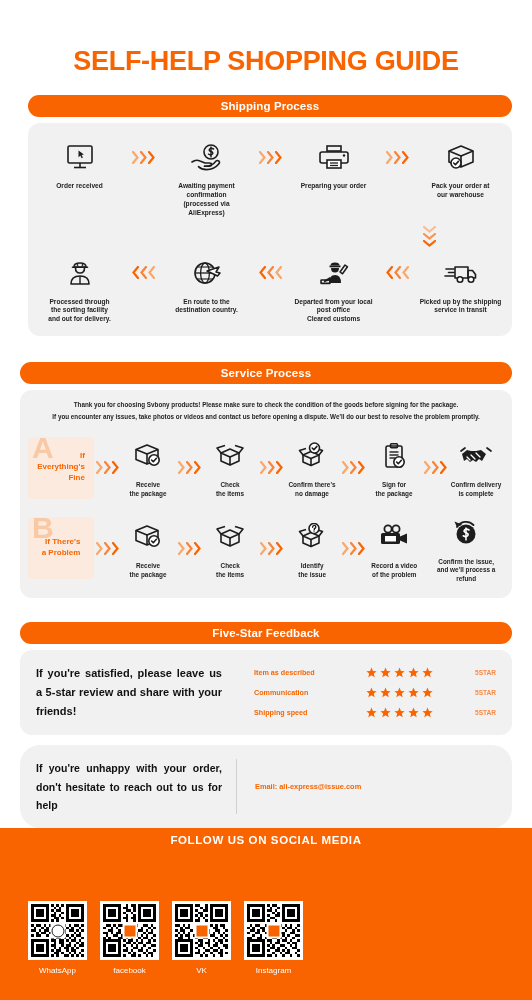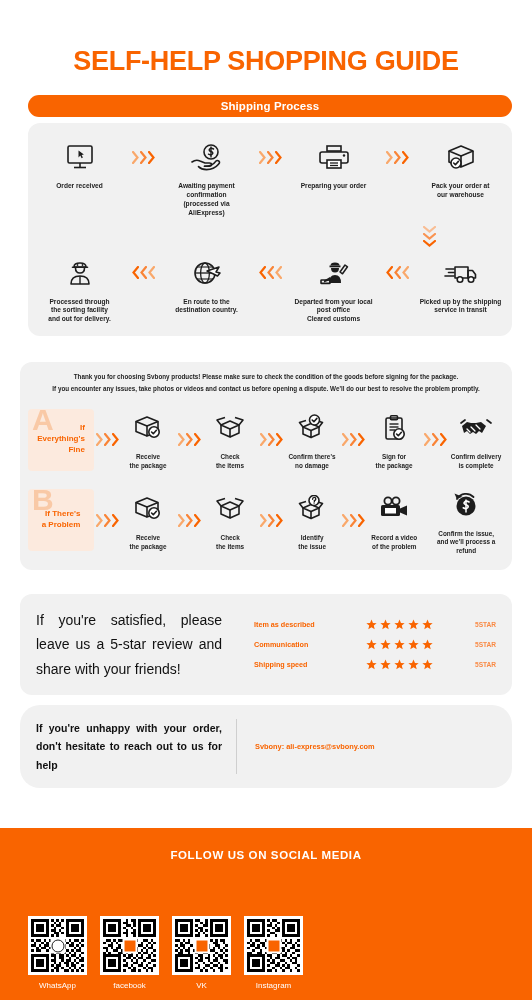--- a/index.html
+++ b/index.html
@@ -95,21 +95,21 @@
     line-height: 1.35; margin-top: 5px; color: #1d1d1d;
   }
   .svc-arrow { flex: 0 0 26px; display:flex; align-items:center; justify-content:center; }
 
   
   .fb-card {
     margin: 6px 20px 0 20px; background: #F1F1F1; border-radius: 12px;
     display: flex; align-items: stretch; padding: 14px 16px;
   }
   .fb-left {
-    flex: 0 0 200px; font-size: 14px; font-weight: normal; line-height: 1.75;
+    flex: 0 0 200px; font-size: 11px; font-weight: bold; line-height: 1.75;
     text-align: justify; color: #111; padding-right: 14px;
     display: flex; align-items: center;
   }
   .fb-div { width: 1px; background: #CFCFCF; }
   .fb-right { flex: 1; padding-left: 18px; display:flex; flex-direction:column; justify-content:center; gap: 9px;}
   .fb-line { display: flex; align-items: center; gap: 32px; }
   .fb-name { flex: 0 0 80px; font-size: 7.2px; font-weight: bold; color: #F96400; }
   .stars { display: flex; gap: 3px; margin-right: 10px; }
   .fb-5star { font-size: 6.6px; font-weight: bold; color: #F98A45; }
 
@@ -125,21 +125,21 @@
   .fb2-right { flex: 1; padding-left: 18px; display:flex; align-items:center; }
   .fb2-email { font-size: 7.4px; font-weight: bold; color: #F96400; }
 
   
   .footer {
     position: absolute; left: 0; bottom: 0; width: 532px; height: 172px;
     background: #F96400; color: #ffffff;
   }
   .footer-title {
     text-align: center; font-size: 11.5px; font-weight: bold;
-    letter-spacing: .6px; padding-top: 21px;
+    letter-spacing: .6px; padding-top: 6px;
   }
   .footer-body { display: flex; align-items: center; padding: 19px 28px 0 28px; }
   .logo { flex: 0 0 210px; display:flex; align-items:center; }
   .logo-text {
     font-size: 25px; font-weight: bold; color:#fff; letter-spacing: 1px;
     padding-left: 26px;
   }
   .qrs { flex: 1; display: flex; gap: 13px; margin-top: 36px; }
   .qr-item { display: flex; flex-direction: column; align-items: center; }
   .qr-box {
@@ -388,20 +388,21 @@
           </div>
           <div class="ship-label" style="white-space:pre-line;">Picked up by the shipping
 service in transit</div>
         </div>
       </div>
 
     </div>
   </div>
 
   <div style="margin-top:26px;">
+    <div class="pill">Service Process</div>
     <div class="card" style="padding-bottom:14px;">
 
       <div class="svc-intro" style="padding-bottom:0;">Thank you for choosing Svbony products! Please make sure to check the condition of the goods before signing for the package.</div>
       <div class="svc-intro" style="padding-top:2px;">If you encounter any issues,  take photos or videos and contact us before opening a dispute. We'll do our best to resolve the problem promptly.</div>
 
       <div class="svc-row" style="margin-top:8px;">
         <div class="badge">
           <span class="badge-letter">A</span>
           <span class="badge-text" style="white-space:pre-line;">If
 Everything's
@@ -687,20 +688,21 @@
           </div>
           <div class="svc-label" style="white-space:pre-line;">Confirm the issue,
 and we'll process a refund</div>
         </div>
       </div>
 
     </div>
   </div>
 
   <div style="margin-top:24px;">
+    <div class="pill">Five-Star Feedback</div>
 
     <div class="fb-card">
       <div class="fb-left">If you're satisfied, please leave us a 5-star review and share with your friends!</div>
       <div class="fb-div"></div>
       <div class="fb-right">
 
         <div class="fb-line">
           <span class="fb-name">Item as described</span>
           <span class="stars">
             <svg width="11" height="11" viewBox="0 0 12 12">
@@ -766,21 +768,21 @@
           <span class="fb-5star">5STAR</span>
         </div>
 
       </div>
     </div>
 
     <div class="fb-card2">
       <div class="fb2-left">If you're unhappy with your order, don't hesitate to reach out to us for help</div>
       <div class="fb-div"></div>
       <div class="fb2-right">
-        <span class="fb2-email">Svbony: ali-express@svbony.com</span>
+        <span class="fb2-email">Email: ali-express@issue.com</span>
       </div>
     </div>
   </div>
 
   <div class="footer">
     <div class="footer-title">FOLLOW US ON SOCIAL MEDIA</div>
     <div class="footer-body">
       <div class="qrs">
 
         <div class="qr-item">

